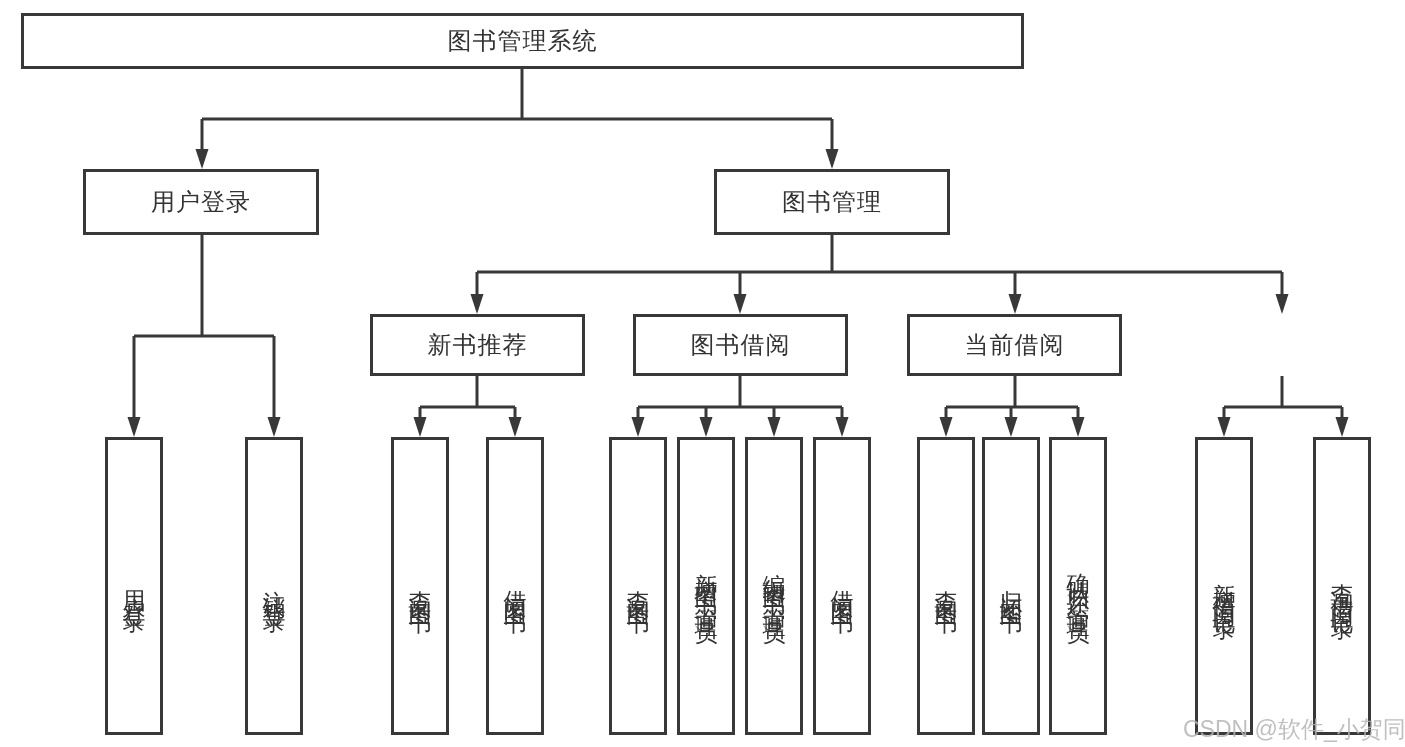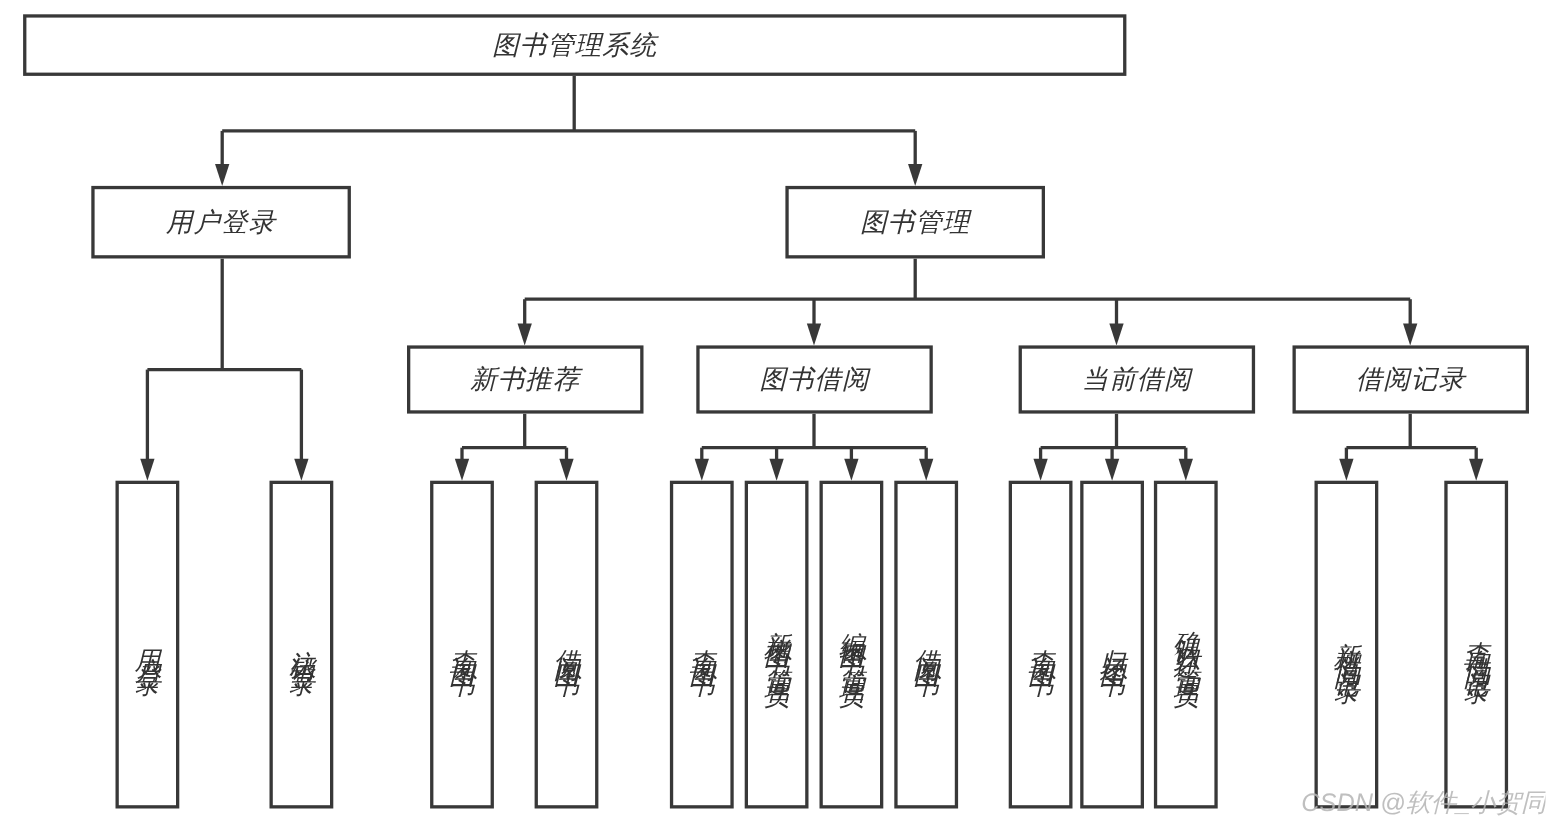--- a/index.html
+++ b/index.html
@@ -10,21 +10,21 @@
   }
   *{margin:0;padding:0;box-sizing:border-box;}
   html,body{width:1405px;height:747px;}
   body{
     background:var(--background);
     font-family:"Liberation Sans","DejaVu Sans",sans-serif;
     color:var(--text);
     position:relative;
     overflow:hidden;
   }
-  .stage{position:absolute;left:0;top:0;width:1405px;height:747px;font-style:italic;}
+  .stage{position:absolute;left:0;top:0;width:1405px;height:747px;}
   svg.connectors{position:absolute;left:0;top:0;width:1405px;height:747px;z-index:1;}
   svg.connectors path{stroke:var(--line);stroke-width:3;fill:none;}
   svg.connectors polygon{fill:var(--line);stroke:none;}
   .node{
     position:absolute;
     background:#ffffff;
     border:3px solid var(--line);
     display:flex;
     align-items:center;
     justify-content:center;
@@ -148,25 +148,22 @@
   <div class="node branch" style="left:714px;top:169px;">
     <span>图书管理</span>
   </div>
 
   <div class="node module" style="left:370px;top:314px;text-align:right;">
     <span>新书推荐</span>
   </div>
   <div class="node module" style="left:633px;top:314px;text-align:center;">
     <span>图书借阅</span>
   </div>
-  <div class="node module" style="left:907px;top:314px;margin-left:19px;">
+  <div class="node module" style="left:907px;top:314px;">
     <span>当前借阅</span>
-  </div>
-  <div class="node module" style="left:1175px;top:314px;">
-    <span>借阅记录</span>
   </div>
 
   <div class="node leaf" style="left:105px;">
     <span>用户登录</span>
   </div>
   <div class="node leaf" style="left:245px;">
     <span>注销登录</span>
   </div>
 
   <div class="node leaf" style="left:391px;">

